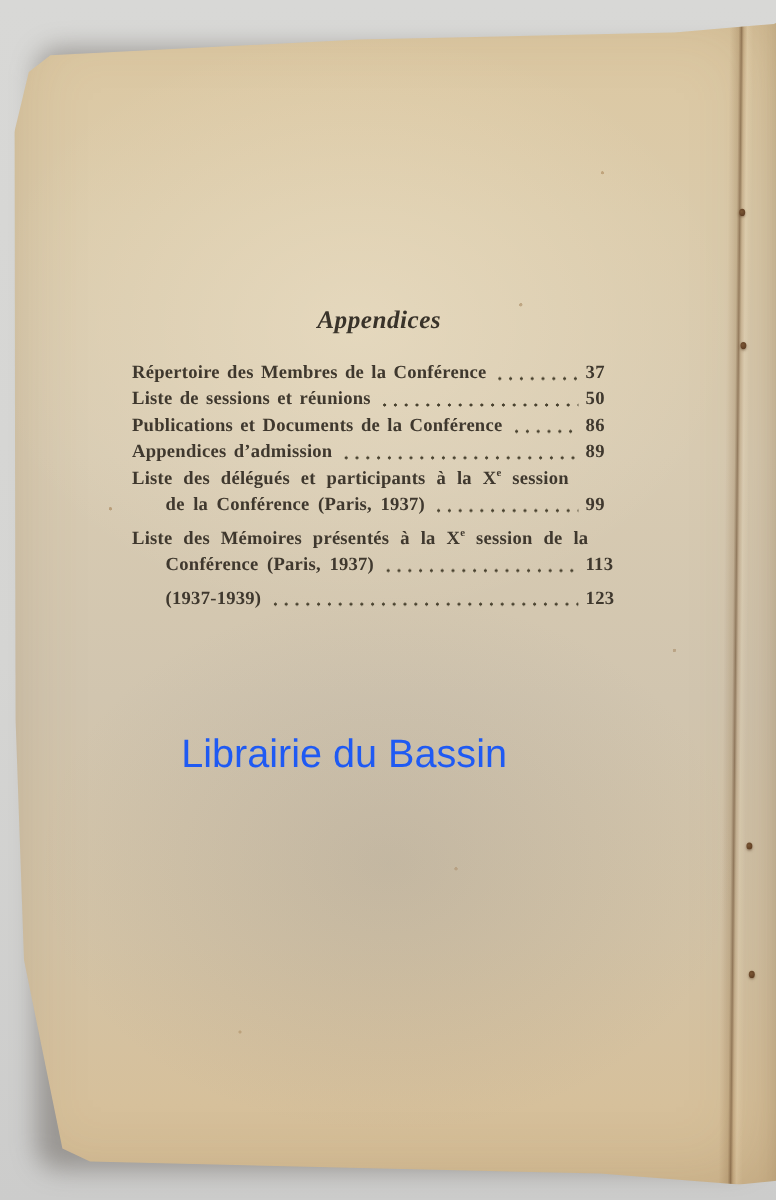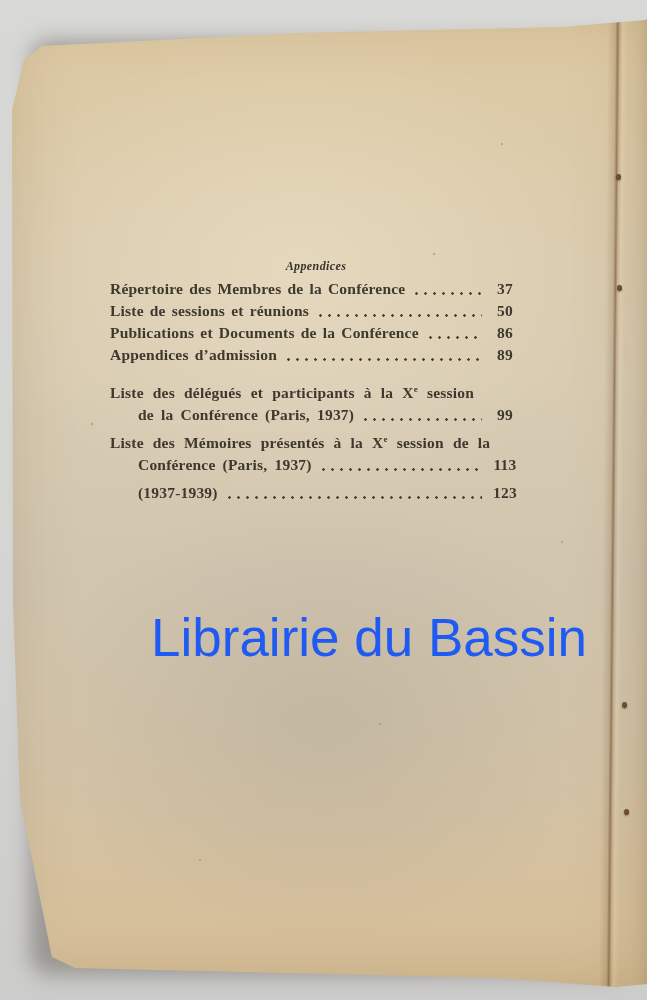--- a/index.html
+++ b/index.html
@@ -42,44 +42,44 @@
     background:linear-gradient(90deg,rgba(0,0,0,0) 0%,rgba(130,95,55,.22) 38%,
       rgba(96,64,34,.55) 50%,rgba(150,112,70,.22) 60%,rgba(255,240,210,.15) 75%,rgba(0,0,0,0) 100%);
   }
   .staple{
     position:absolute;width:5px;height:6px;border-radius:50%;
     background:radial-gradient(circle at 40% 40%,#7a5634,#55351c);
     box-shadow:0 1px 2px rgba(80,50,25,.5);
   }
   .content{position:absolute;left:110px;top:256px;width:412px;color:#3f382e;}
   .heading{
-    font-style:italic;font-weight:700;font-size:12px;line-height:20px;
+    font-style:italic;font-weight:700;font-size:21px;line-height:20px;
     text-align:center;letter-spacing:.4px;margin:0;color:#39332a;
   }
-  .toc-rows{margin-top:2px;}
+  .toc-rows{margin-top:24px;}
   .row{display:flex;align-items:baseline;height:22px;word-spacing:2px;
     font-weight:600;font-size:15.5px;line-height:22px;letter-spacing:.2px;}
   .lbl{white-space:nowrap;}
   .dots{
     flex:1 1 auto;align-self:flex-end;height:5px;margin:0 6px 4px 7px;
     background-image:radial-gradient(circle,#49422f 1.15px,rgba(0,0,0,0) 1.5px);
     background-size:9px 5px;background-repeat:repeat-x;background-position:0 50%;
   }
-  .num{min-width:34px;text-align:center;white-space:nowrap;}
+  .num{min-width:34px;text-align:left;white-space:nowrap;}
   .supp-heading{margin-top:29px;}
-  .supp-list{margin-top:16px;font-family:Liberation Serif, serif;}
+  .supp-list{font-family:Liberation Serif, serif;}
   .supp-entry{margin-bottom:6px;}
   .l1{font-weight:600;font-size:15.5px;line-height:22px;word-spacing:5px;
     letter-spacing:.2px;white-space:nowrap;}
   .l1 sup{font-size:9px;line-height:0;}
   .l2{padding-left:28px;word-spacing:3px;}
   .watermark{
     position:absolute;left:151px;top:611px;
     font-family:"Liberation Sans","DejaVu Sans",sans-serif;
-    font-size:53px;line-height:1;font-weight:400;letter-spacing:0;
+    font-size:33px;line-height:1;font-weight:400;letter-spacing:0;
     white-space:nowrap;
   }
 </style>
 </head>
 <body>
 
 <div class="page-shadow"></div>
 
 <div class="book-page">
   <div class="texture"></div>

